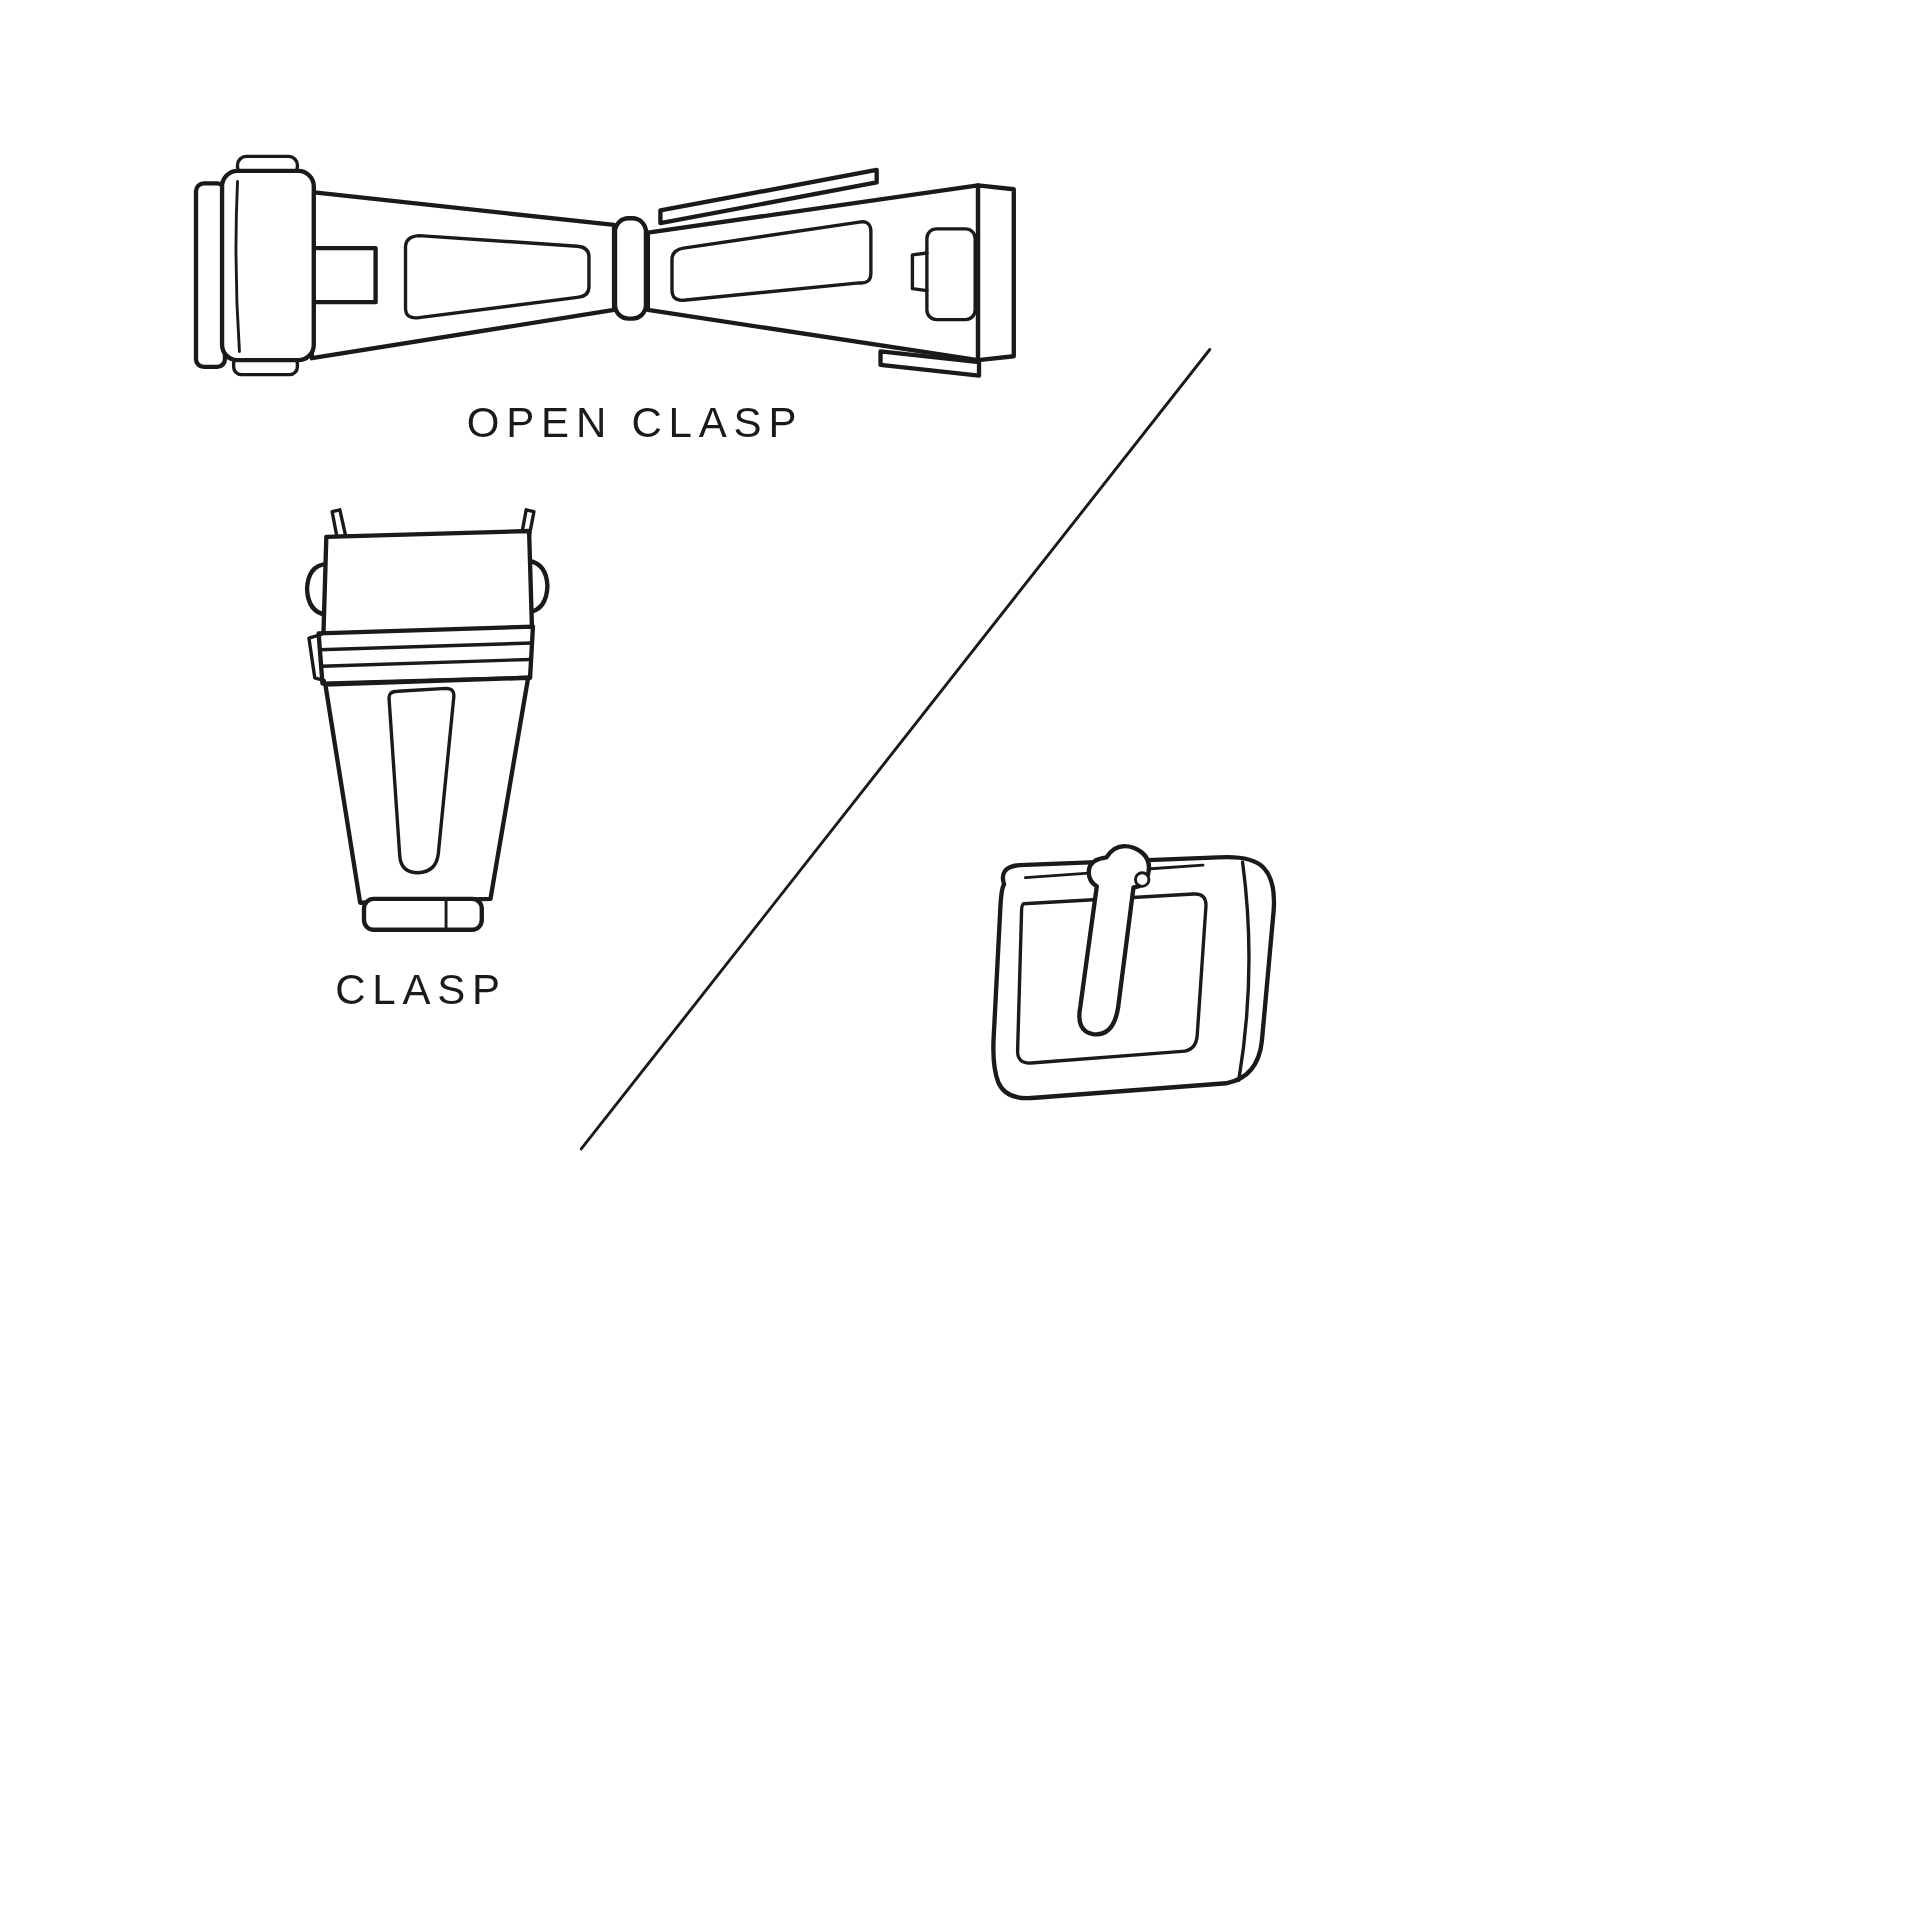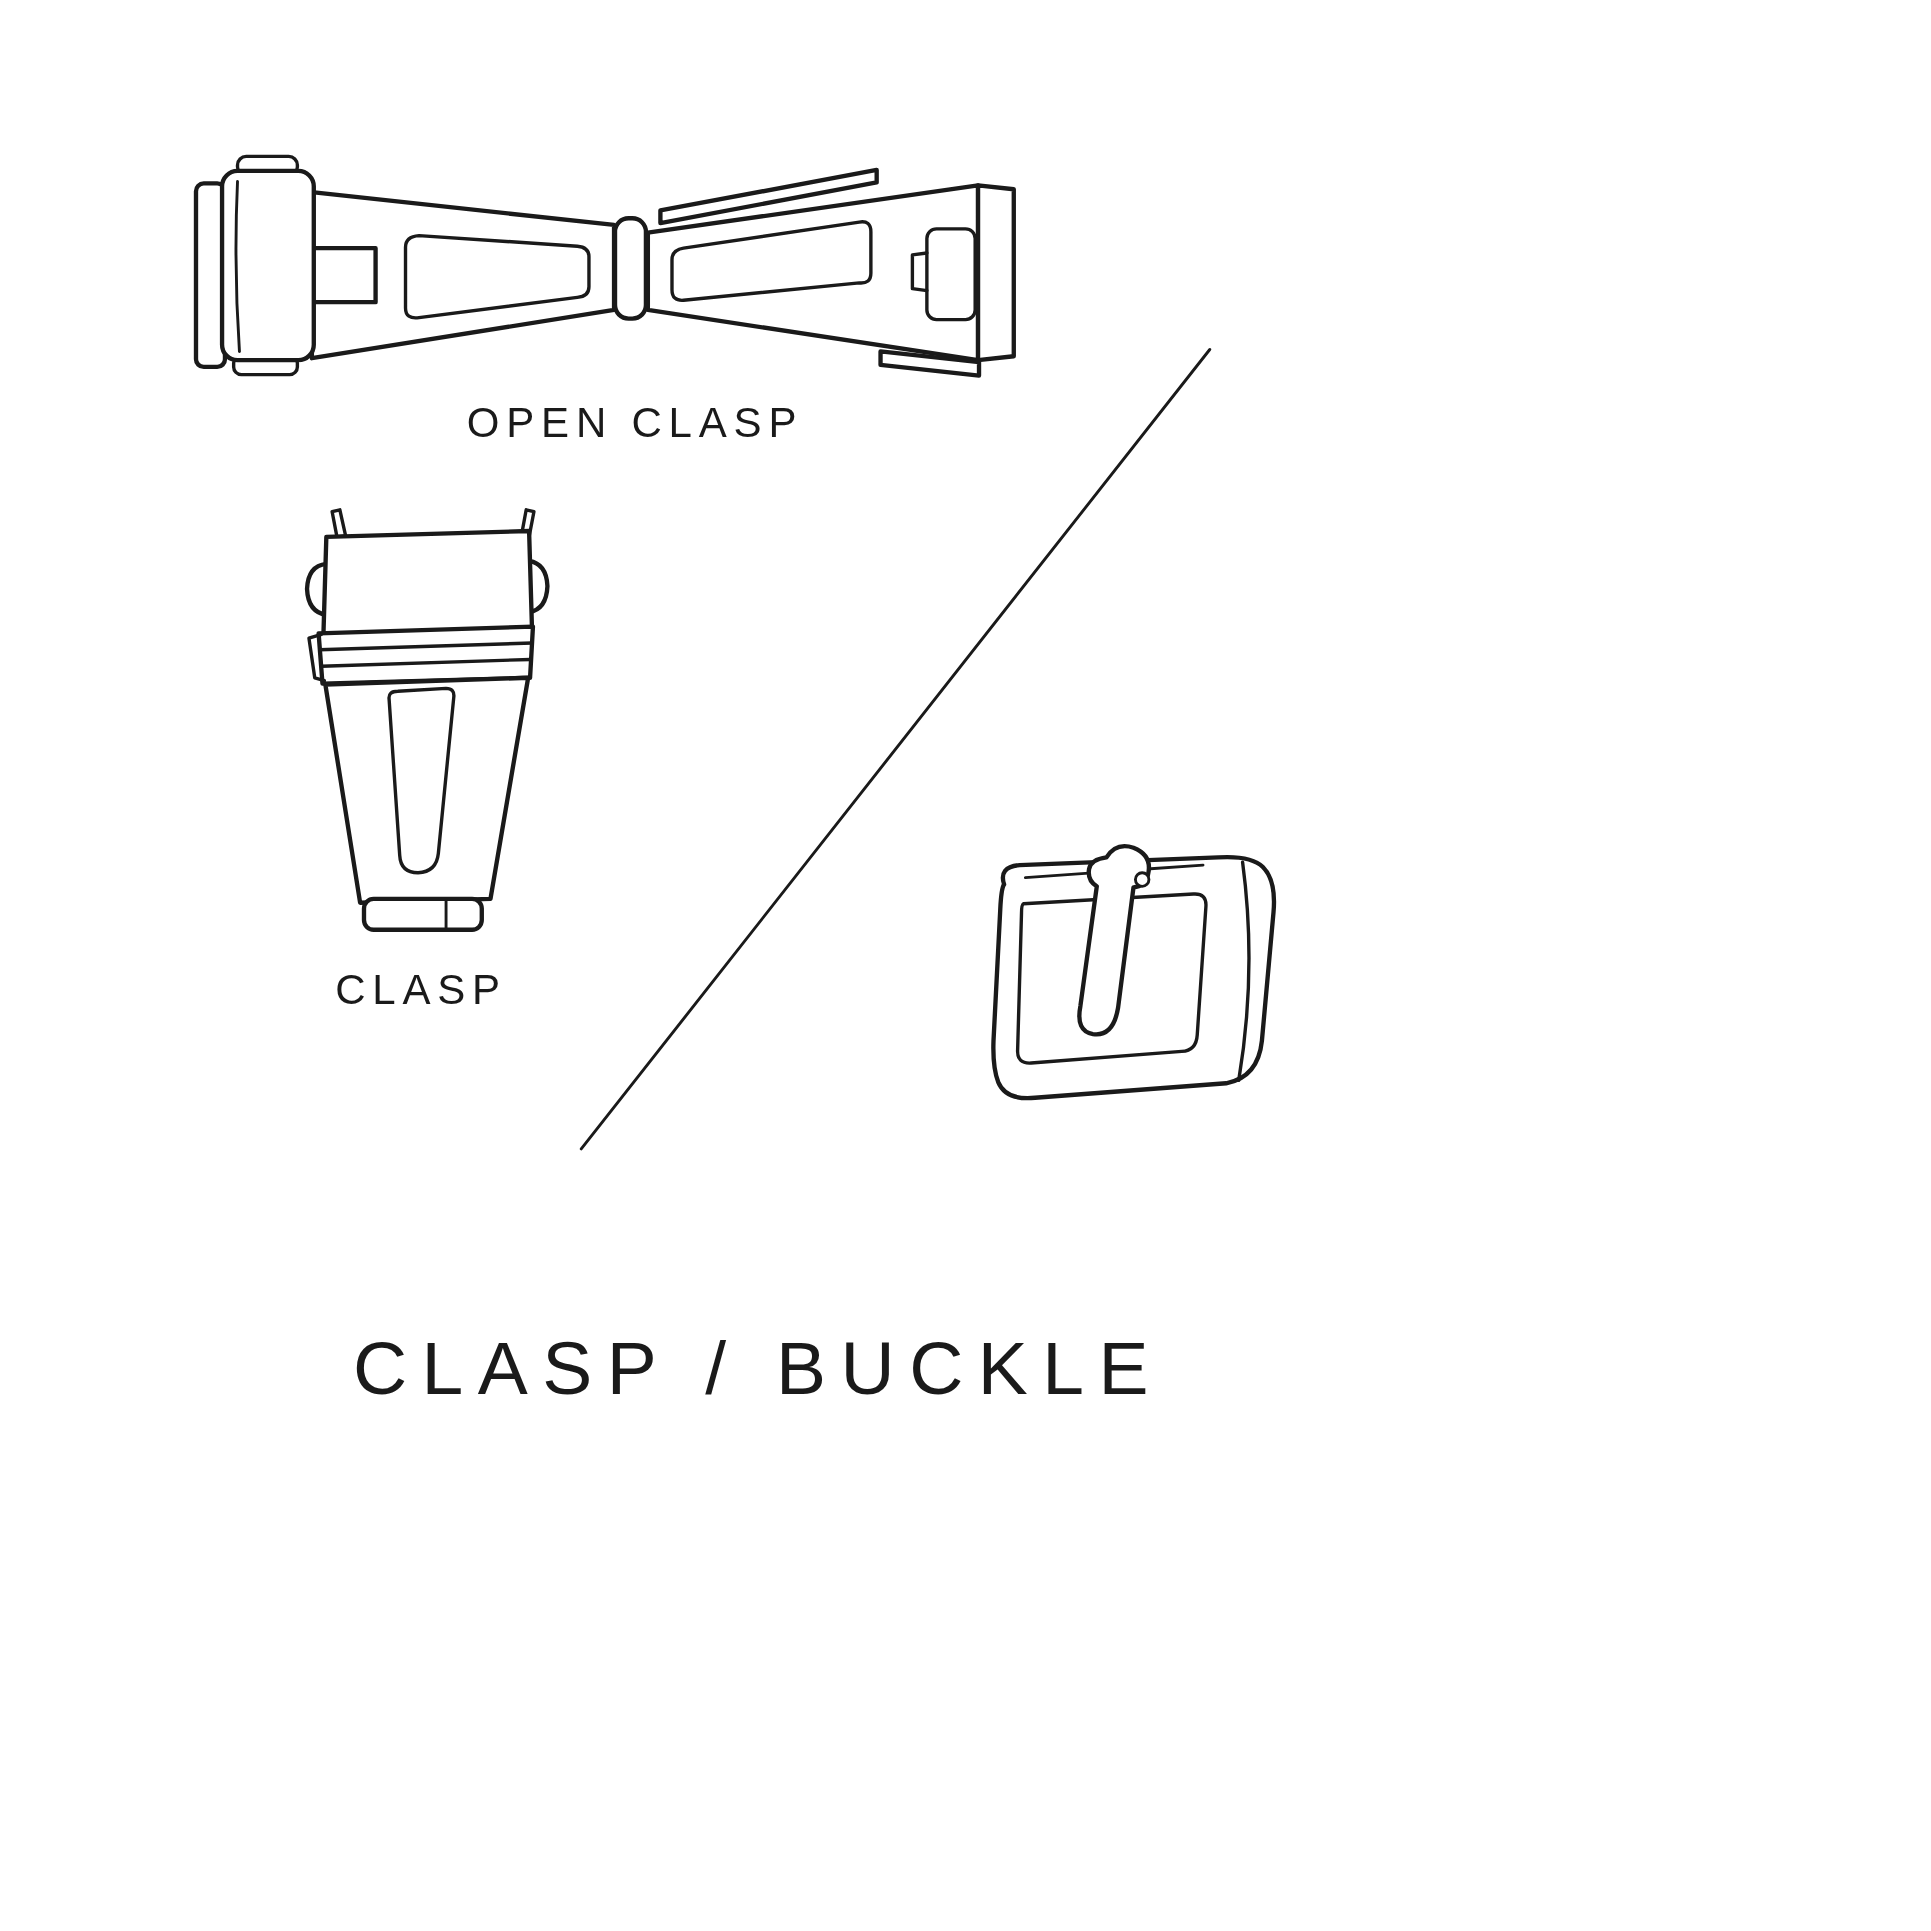--- a/index.html
+++ b/index.html
@@ -81,15 +81,14 @@
       <path class="s2" d="M 1188 900 L 1246 896"></path>
       <path class="fw" d="M 1146 888 Q 1156 872 1174 878 Q 1194 886 1189 906 Q 1186 918 1174 919 L 1158 1044 Q 1153 1074 1132 1071 Q 1114 1068 1119 1042 L 1136 918 Q 1126 912 1128 900 Q 1130 890 1146 888 Z"></path>
       <circle class="fw s2" cx="1183" cy="911" r="7"></circle>
     </g>
   </svg>
 
   <div class="label label-sub" style="left:635px;top:399px;">OPEN CLASP</div>
 
   <div class="label label-sub" style="left:421px;top:966px;">CLASP</div>
 
-  <div class="label label-title" style="left:758px;top:1325px;">CLASP / BUCKLE</div>
 </div>
 
 
 </body></html>

